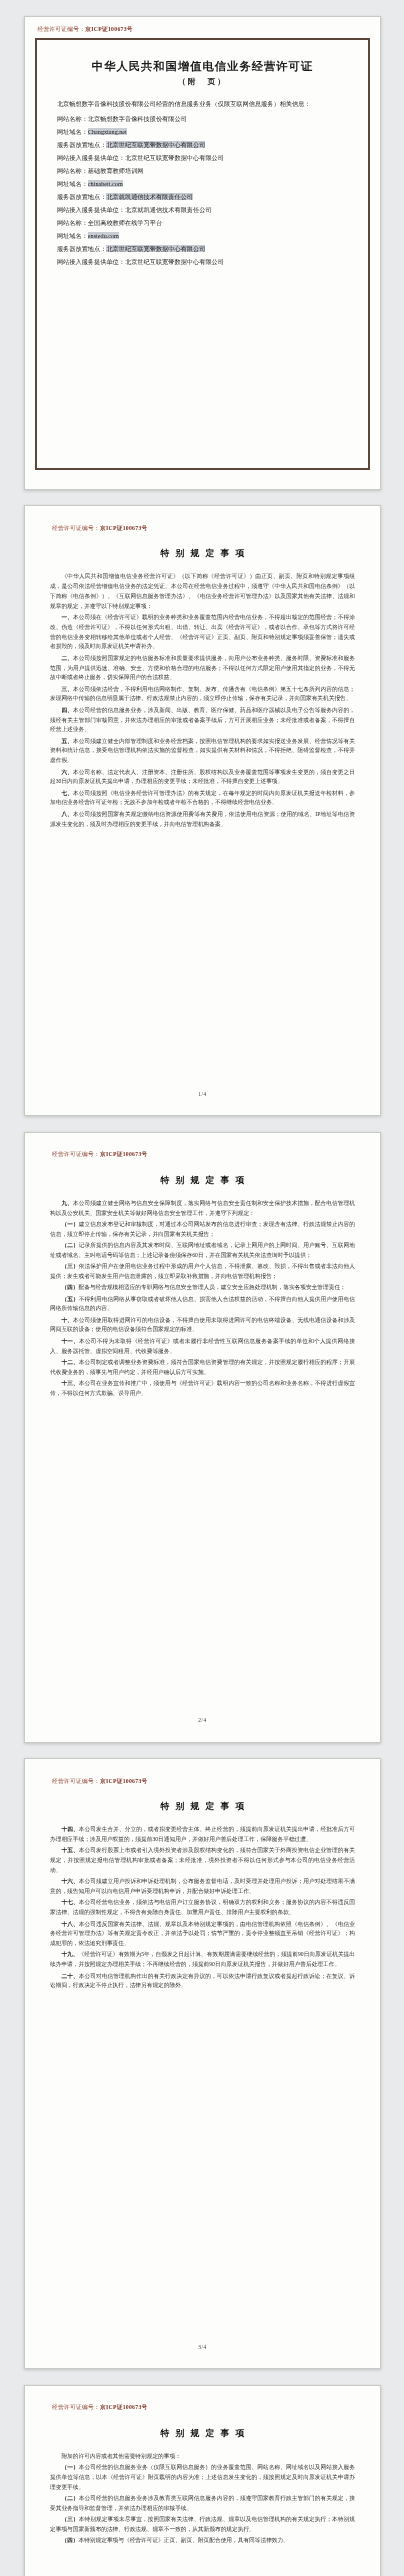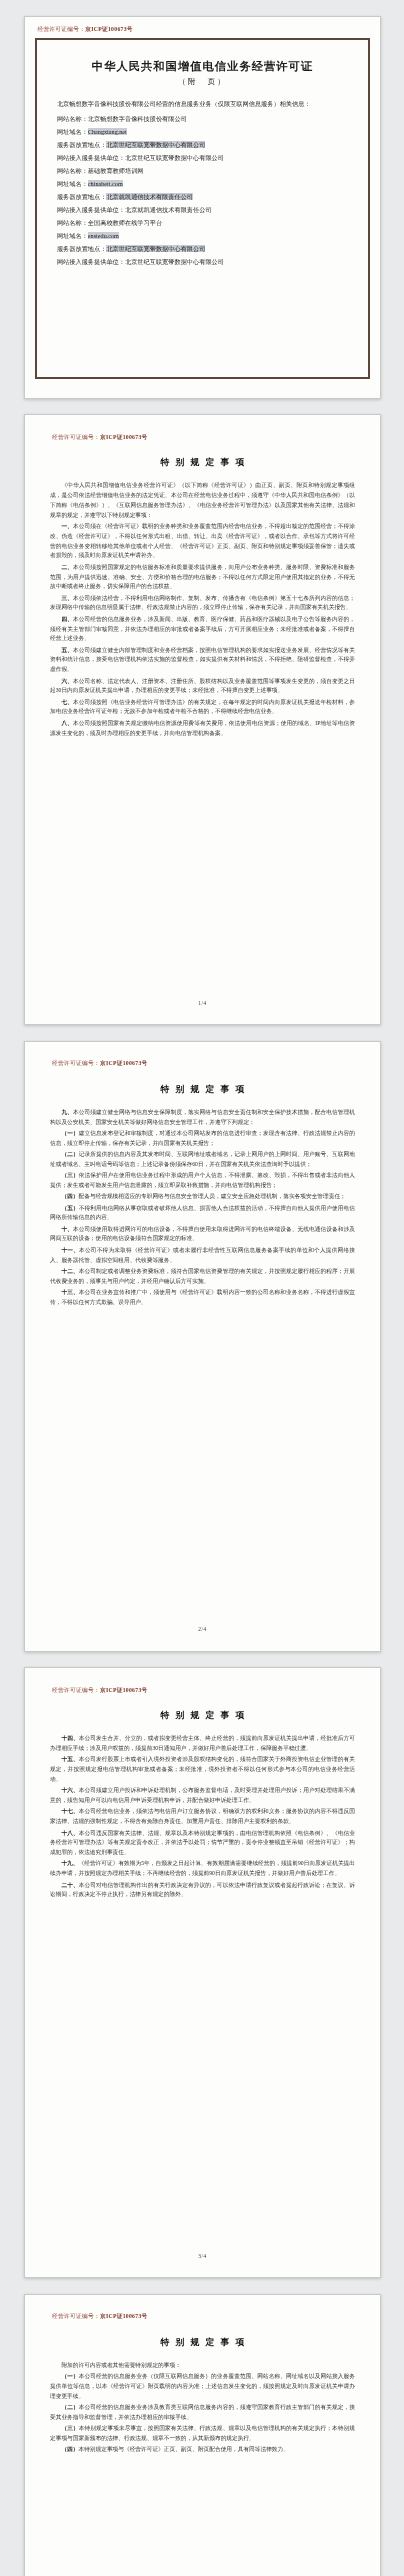--- a/index.html
+++ b/index.html
@@ -21,21 +21,21 @@
   }
   .page {
     width: 357px;
     background: #fdfdfc;
     border: 0.5px solid #c9c9c6;
     box-shadow: 0 1px 3.1px rgba(0,0,0,0.18);
     box-sizing: border-box;
     position: relative;
   }
   
-  .page.cert { height: 383px; padding: 8.2px 10.3px 10.3px; }
+  .page.cert { height: 474px; padding: 8.2px 10.3px 10.3px; }
   .hdr {
     font-size: 5.7px;
     color: #8a3a28;
     letter-spacing: 0.3px;
     margin: 1px 0 4.1px 2.1px;
   }
   .hdr .hdr-num { font-weight: bold; color: #7a2f20; }
   .cert-frame {
     border: 2.6px double #5c463a;
     height: calc(100% - 21.6px);
@@ -47,21 +47,21 @@
     margin: 7.2px 0 3.1px;
     font-size: 11.3px;
     font-weight: bold;
     text-align: center;
     letter-spacing: 1px;
     color: #1b1b1b;
   }
   .cert-sub {
     text-align: center;
     font-size: 7.7px;
-    font-weight: normal;
+    font-weight: bold;
     color: #222;
     margin: 2.1px 0 9.3px;
     letter-spacing: 2.1px;
   }
   .cert-body-text {
     font-size: 6.2px;
     line-height: 2.1;
     color: #222;
     text-align: justify;
     margin: 0 0 2.1px;

